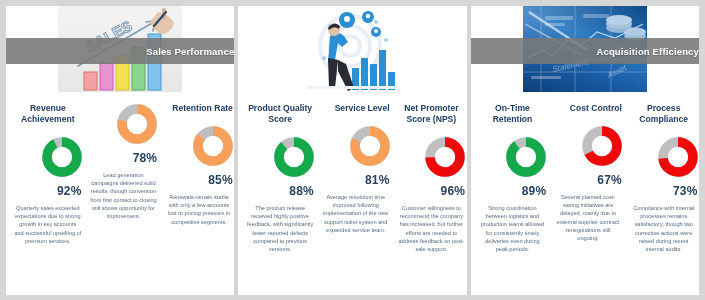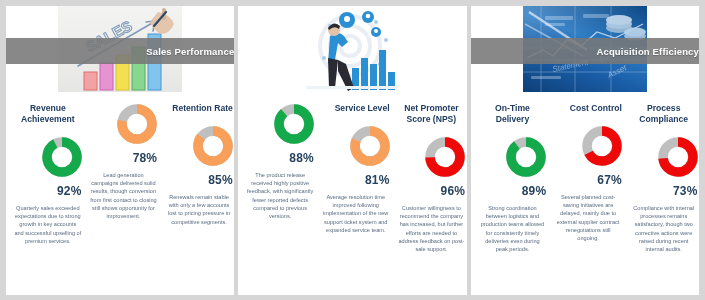--- a/index.html
+++ b/index.html
@@ -251,20 +251,21 @@
       <path d="M48 54 l8 4 8 24 -6 3 -10 -20 z" fill="#2a2a33"></path>
       <circle cx="44" cy="24" r="6" fill="#e3c3a8"></circle>
       <path d="M38 22 q6 -8 12 -2 l-1 3 q-5 -4 -10 1 z" fill="#2a2a33"></path>
     </g>
     <rect x="16" y="80" width="92" height="3" rx="1.5" fill="#eef3f7"></rect>
   </svg></div>
         </div>
       </div>
       <div class="metrics">
         <div class="metric">
+          <div class="metric-label">Product Quality Score</div>
           <div class="donut-wrap">
             <svg width="40" height="40" viewBox="0 0 40 40">
               <circle cx="20" cy="20" r="15" fill="none" stroke="#bfbfbf" stroke-width="9.5"></circle>
               <circle cx="20" cy="20" r="15" fill="none" stroke="#14a94a" stroke-width="9.5" stroke-dasharray="82.94 94.25" transform="rotate(-90 20 20)"></circle>
             </svg>
           </div>
           <div class="metric-value">88%</div>
           <div class="metric-desc">The product release received highly positive feedback, with significantly fewer reported defects compared to previous versions.</div>
         </div>
         <div class="metric">
@@ -326,21 +327,21 @@
       <text x="30" y="66" transform="rotate(-12 30 66)">Statement</text>
     </g>
   </svg></div>
         </div>
         <div class="hero-band">
           <div class="hero-band-title">Acquisition Efficiency</div>
         </div>
       </div>
       <div class="metrics">
         <div class="metric">
-          <div class="metric-label">On-Time Delivery</div>
+          <div class="metric-label">On-Time Retention</div>
           <div class="donut-wrap">
             <svg width="40" height="40" viewBox="0 0 40 40">
               <circle cx="20" cy="20" r="15" fill="none" stroke="#bfbfbf" stroke-width="9.5"></circle>
               <circle cx="20" cy="20" r="15" fill="none" stroke="#14a94a" stroke-width="9.5" stroke-dasharray="83.88 94.25" transform="rotate(-90 20 20)"></circle>
             </svg>
           </div>
           <div class="metric-value">89%</div>
           <div class="metric-desc">Strong coordination between logistics and production teams allowed for consistently timely deliveries even during peak periods.</div>
         </div>
         <div class="metric">

